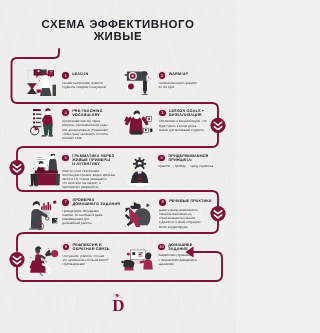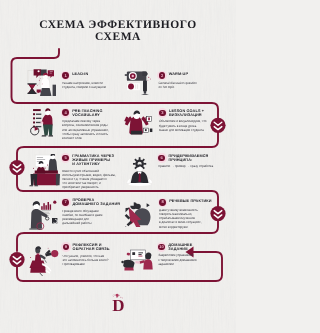--- a/index.html
+++ b/index.html
@@ -1,21 +1,21 @@
 <!DOCTYPE html>
 <html><head>
 <meta charset="utf-8">
 <style>
   html,body{margin:0;padding:0;}
   body{width:236px;height:333px;overflow:hidden;background:#f1f0ee;
        font-family:"Liberation Sans",sans-serif;-webkit-font-smoothing:antialiased;text-rendering:geometricPrecision;}
   #page{position:relative;width:236px;height:333px;background:#f1f0ee;overflow:hidden;}
   #texture{position:absolute;left:0;top:0;width:236px;height:333px;pointer-events:none;opacity:.85;}
   .title{position:absolute;left:0;width:236px;top:18.5px;text-align:center;font-weight:bold;
-         font-size:11.5px;letter-spacing:.55px;color:#1d1d23;line-height:12.8px;font-family:Liberation Serif, serif;}
+         font-size:11.5px;letter-spacing:.55px;color:#1d1d23;line-height:12.8px;}
   svg.track{position:absolute;left:0;top:0;width:236px;height:333px;overflow:visible;}
   .blk{position:absolute;}
   .hdrrow{display:flex;align-items:flex-start;}
   .num{position:relative;width:6.9px;height:6.9px;flex:0 0 6.9px;margin-top:.5px;}
   .num .halo{position:absolute;left:-1.3px;top:-1.3px;width:9.5px;height:9.5px;border-radius:50%;background:#f6d9e3;}
   .num .disc{position:absolute;left:0;top:0;width:6.9px;height:6.9px;border-radius:50%;background:#711030;
        color:#f2b9cd;font-size:4.1px;font-weight:bold;display:flex;align-items:center;justify-content:center;line-height:1;}
   .htxt{margin-left:3.2px;font-size:3.8px;font-weight:bold;letter-spacing:.12px;color:#1d1d23;line-height:4.1px;
         text-transform:uppercase;white-space:nowrap;}
   .bodytxt{font-size:3.1px;color:#3a3a42;line-height:4.1px;margin-top:2.3px;letter-spacing:-0.02px;white-space:nowrap;}
@@ -30,21 +30,21 @@
   <svg id="texture" viewBox="0 0 236 333" preserveAspectRatio="none">
     <defs>
       <filter id="paper">
         <feTurbulence type="fractalNoise" baseFrequency="0.75 0.035" numOctaves="3" seed="7" result="n"></feTurbulence>
         <feColorMatrix in="n" type="matrix" values="0 0 0 0 0.5  0 0 0 0 0.5  0 0 0 0 0.5  0 0 0 0.11 0"></feColorMatrix>
       </filter>
     </defs>
     <rect x="0" y="0" width="236" height="333" filter="url(#paper)"></rect>
   </svg>
 
-  <div class="title"><span>СХЕМА ЭФФЕКТИВНОГО</span><br><span>СХЕМА</span></div>
+  <div class="title"><span>СХЕМА ЭФФЕКТИВНОГО</span><br><span>ЖИВЫЕ</span></div>
 
   <svg class="track" viewBox="0 0 236 333">
     <g fill="none" stroke="#7d1335" stroke-width="1.9" stroke-linecap="round" stroke-linejoin="round">
 
       <path d="M59,49 L59,53 Q59,58 54,58 L17,58 Q11.5,58 11.5,63.5 L11.5,97 Q11.5,103 17,103 L212,103 Q218,103 218,109 L218,119"></path>
 
       <path d="M218,132 L218,141 Q218,147 212,147 L24,147 Q17,147 17,153 L17,161"></path>
 
       <path d="M17,174 L17,185 Q17,191 23,191 L212,191 Q218,191 218,197 L218,207"></path>
 

